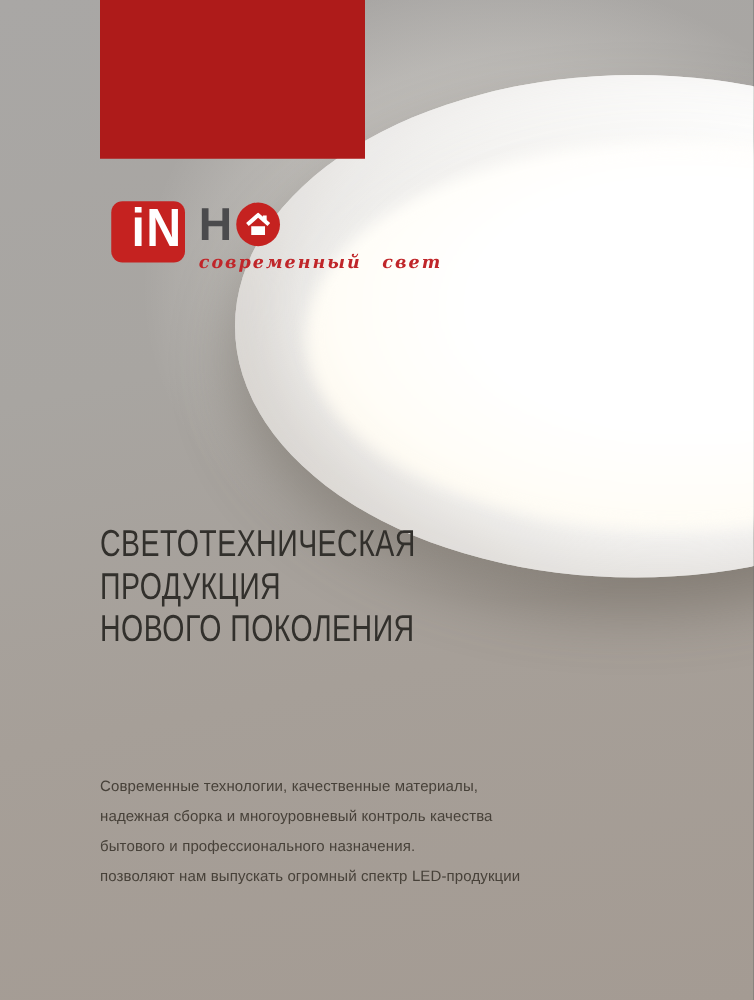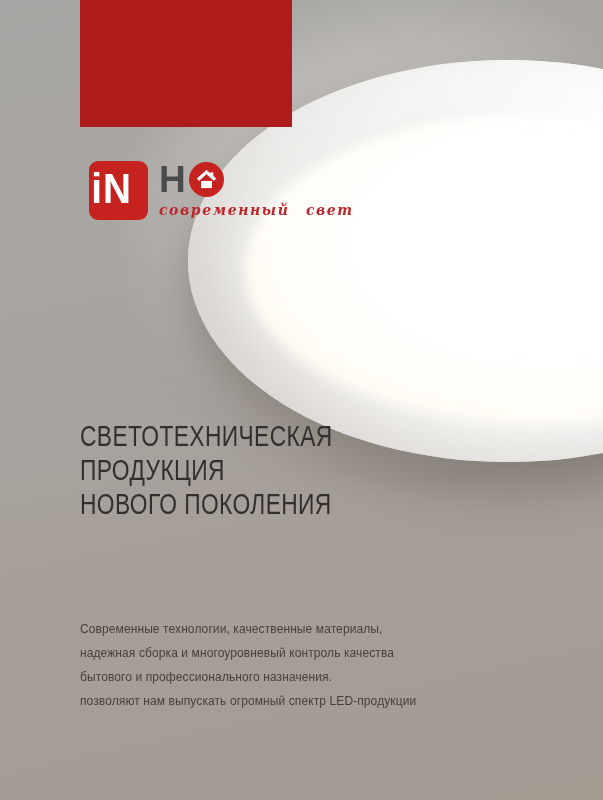--- a/index.html
+++ b/index.html
@@ -31,22 +31,22 @@
     filter: blur(6px);
     z-index:3;
   }
   .red-block {
     position:absolute; left:80px; top:0; width:212px; height:127px;
     background:#ae1b1a; z-index:4;
   }
   
   .logo { position:absolute; left:89px; top:161px; display:flex; align-items:flex-start; z-index:5; }
   .badge {
-    width:59px; height:59px; background:#c52220; border-radius:9px;
-    display:flex; align-items:center; justify-content:flex-start; flex:none;
+    width:59px; height:49px; background:#c52220; border-radius:9px;
+    display:flex; align-items:center; justify-content:flex-end; flex:none;
   }
   .badge-text {
     color:#ffffff; font-weight:700; font-size:43px; line-height:1;
     letter-spacing:1px; transform:scaleX(0.9) translateY(-2px);
   }
   .logo-main { margin-left:11px; }
   .home-row {
     display:flex; align-items:center; height:37px;
     color:#4b4b4d; font-weight:700; font-size:37px; letter-spacing:1px;
   }

